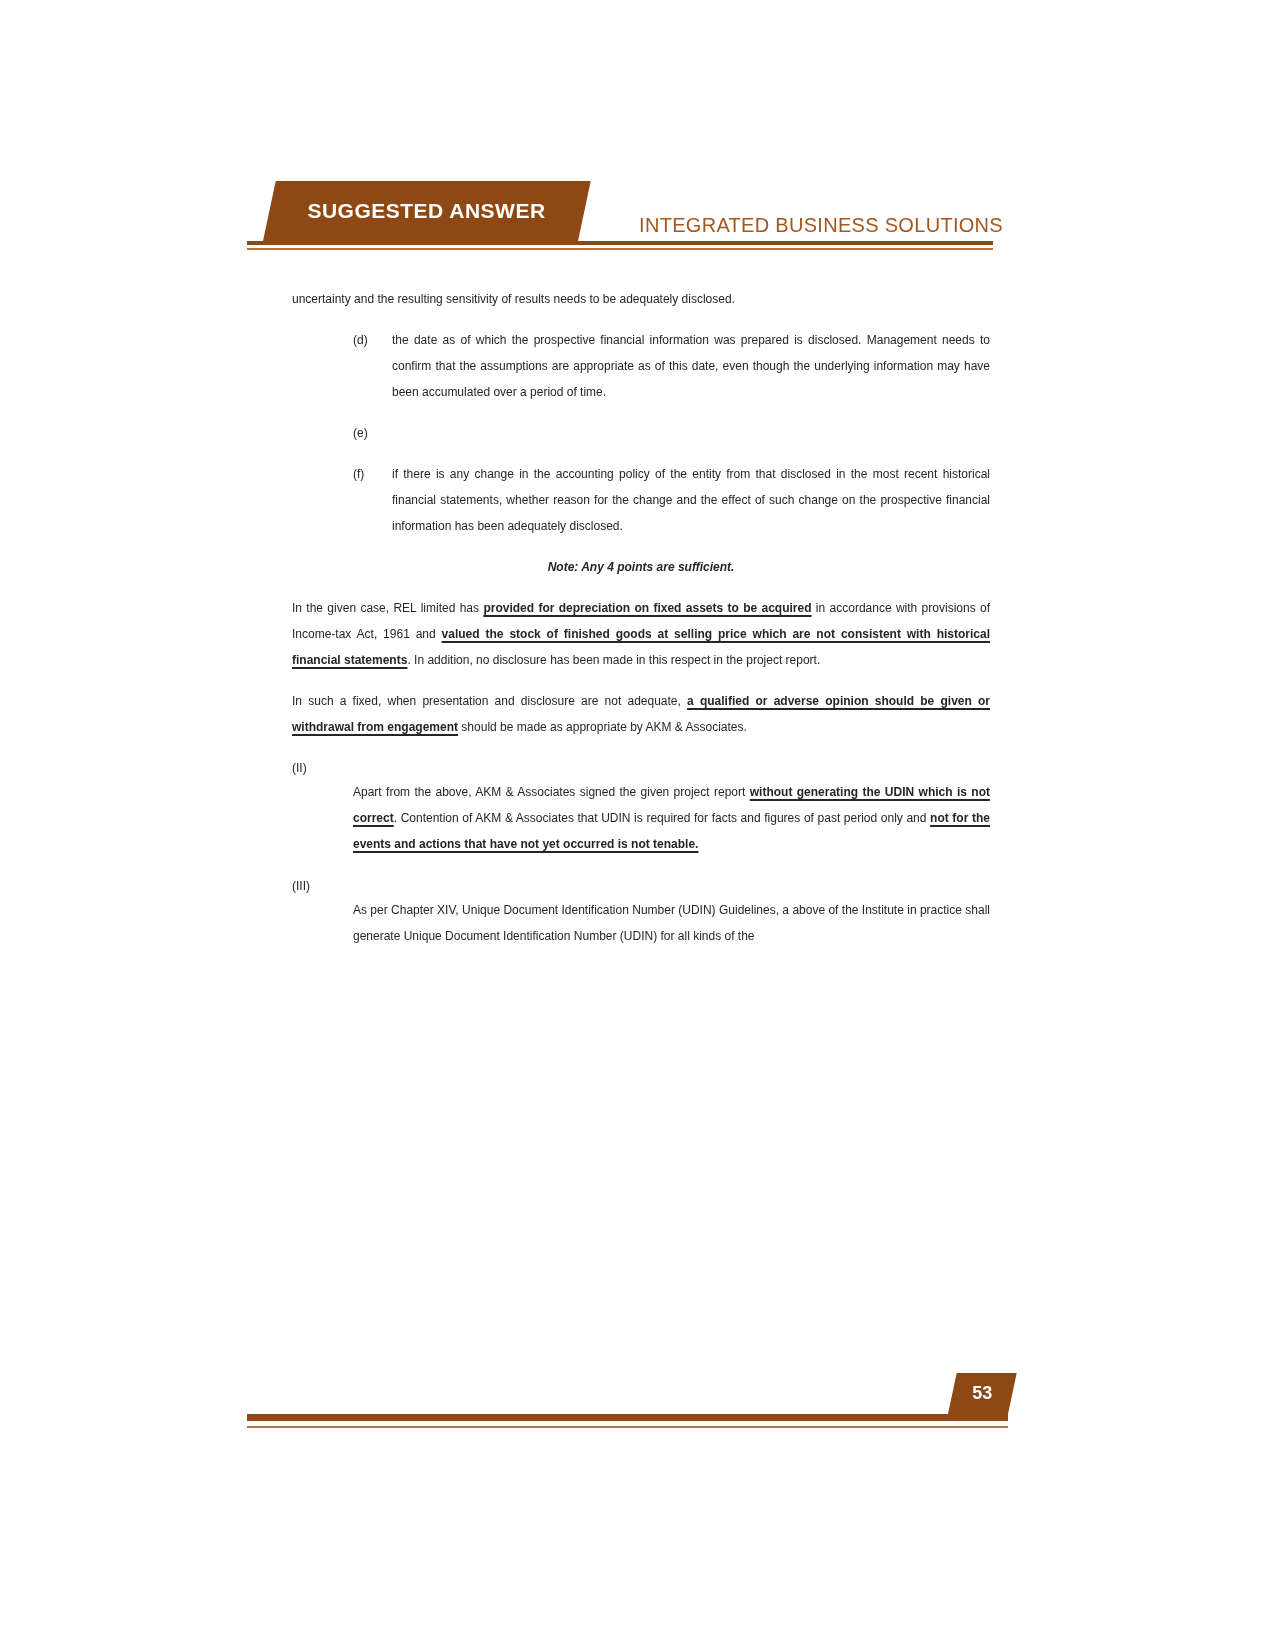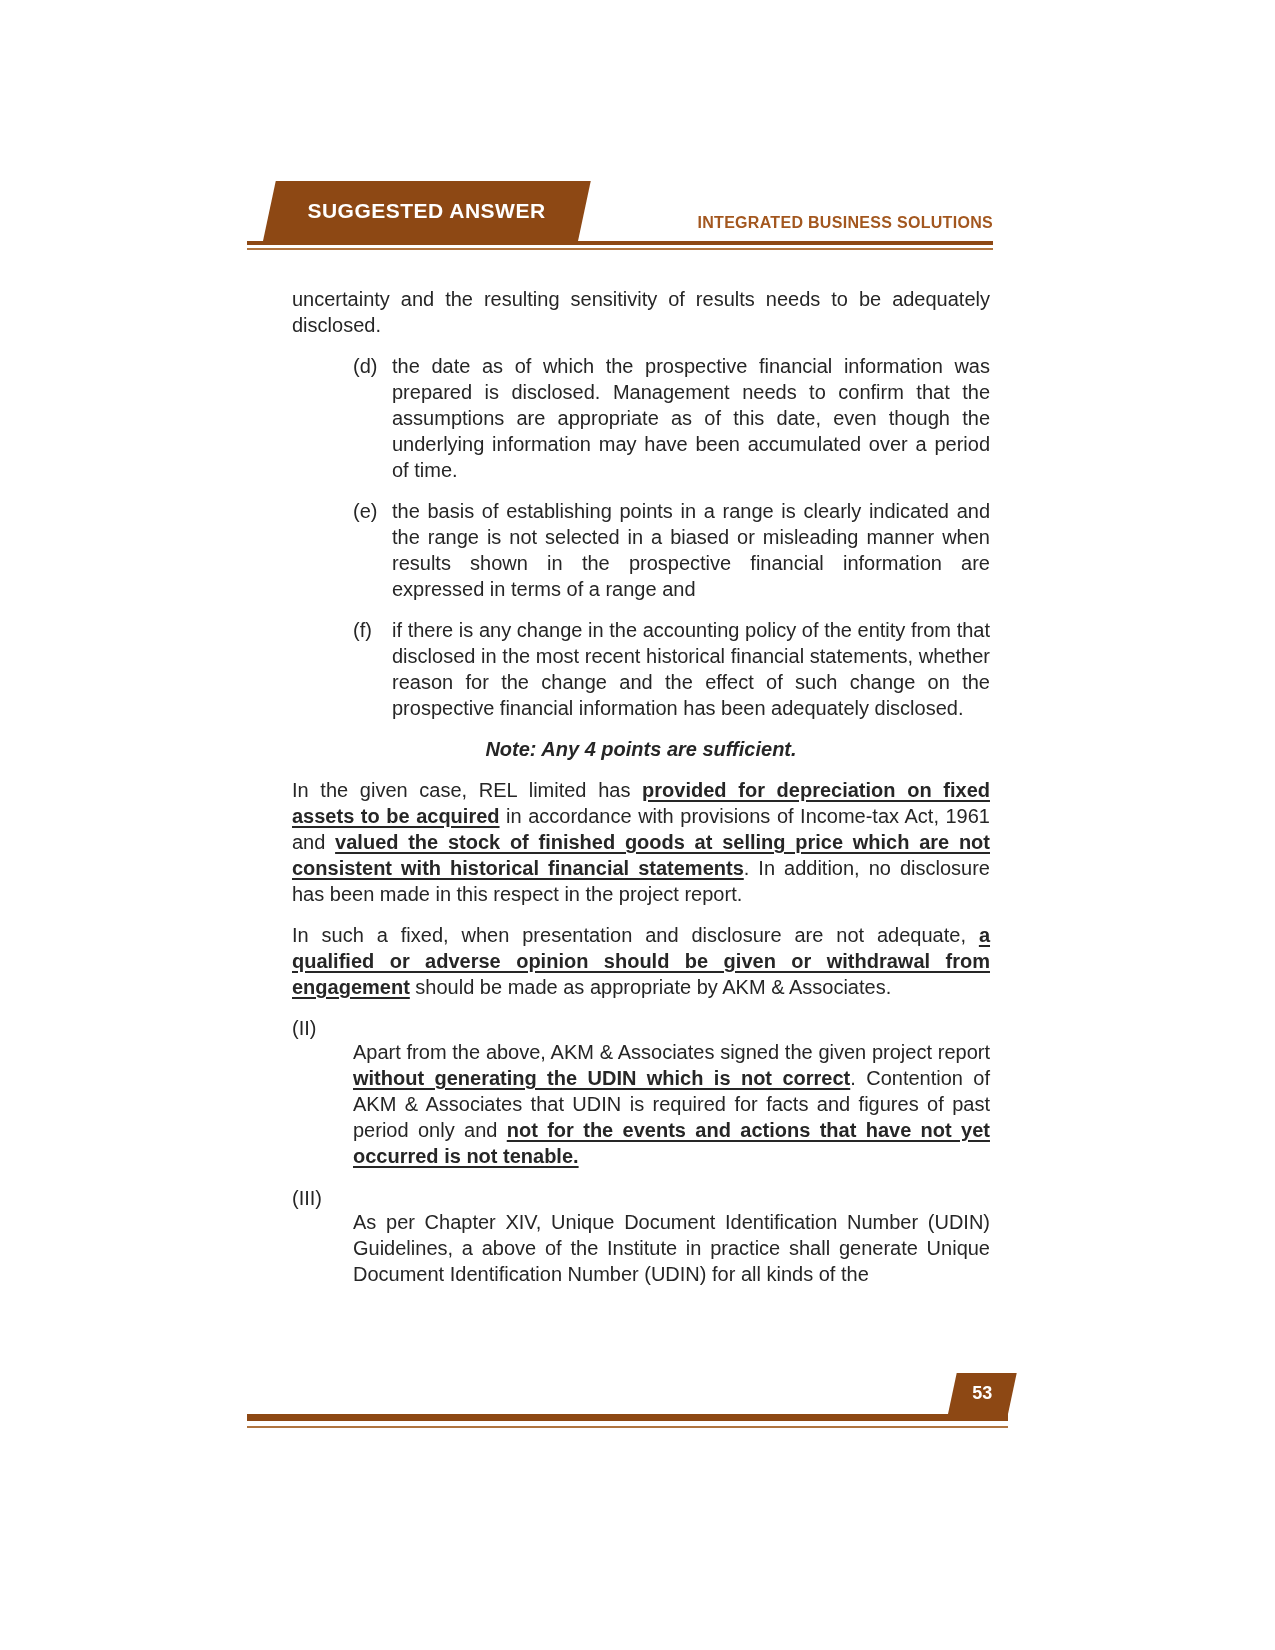--- a/index.html
+++ b/index.html
@@ -15,29 +15,29 @@
   .banner{
     position:absolute; left:263px; top:181px; width:315px; height:60px;
     background:var(--banner); transform:skewX(-12deg); transform-origin:0 100%;
     display:flex; align-items:center; justify-content:center;
   }
   .banner-label{
     transform:skewX(12deg); color:var(--banner_text); font-weight:700;
     font-size:21px; letter-spacing:.5px; white-space:nowrap;
   }
   .doc-title{
-    position:absolute; top:214px; right:282px; color:var(--title_text);
-    font-weight:700; font-size:16px; letter-spacing:.3px; white-space:nowrap;
+    position:absolute; top:214px; right:272px; color:var(--title_text);
+    font-weight:400; font-size:20px; letter-spacing:.3px; white-space:nowrap;
   }
   .hdr-rule-thick{position:absolute; left:247px; top:241px; width:746px; height:4px; background:var(--rule);}
   .hdr-rule-thin {position:absolute; left:247px; top:248px; width:746px; height:2px; background:var(--rule_thin);}
   
   .content{
     position:absolute; left:292px; top:286px; width:698px;
-    font-size:20px; line-height:26px; text-align:justify;
+    font-size:12px; line-height:26px; text-align:justify;
   }
   .content p{margin:0 0 15px 0;}
   .cont-para{margin-left:100px;}
   .plain-para{margin-left:59px;}
   .list-item{display:flex; margin:0 0 15px 0;}
   .list-item .marker{flex:0 0 100px; box-sizing:border-box; padding-left:61px; text-align:left;}
   .list-item .item-text{flex:1 1 auto; text-align:justify;}
   .roman-item{display:flex; margin:0 0 16px 0;}
   .roman-item .marker{flex:0 0 61px; box-sizing:border-box; padding-right:10px; text-align:left;}
   .roman-item .item-text{flex:1 1 auto; text-align:justify;margin-top:24px;}
@@ -69,21 +69,20 @@
 
     <p class="cont-para">uncertainty and the resulting sensitivity of results needs to be adequately disclosed.</p>
 
     <div class="list-item">
       <span class="marker">(d)</span>
       <span class="item-text"><span>the date as of which the prospective financial information was prepared is disclosed. Management needs to confirm that the assumptions are appropriate as of this date, even though the underlying information may have been accumulated over a period of time.</span></span>
     </div>
 
     <div class="list-item">
       <span class="marker">(e)</span>
-      <span class="item-text"><span>the basis of establishing points in a range is clearly indicated and the range is not selected in a biased or misleading manner when results shown in the prospective financial information are expressed in terms of a range and</span></span>
     </div>
 
     <div class="list-item">
       <span class="marker">(f)</span>
       <span class="item-text"><span>if there is any change in the accounting policy of the entity from that disclosed in the most recent historical financial statements, whether reason for the change and the effect of such change on the prospective financial information has been adequately disclosed.</span></span>
     </div>
 
     <p class="note">Note: Any 4 points are sufficient.</p>
 
     <p class="plain-para"><span>In the given case, REL limited has </span><span class="seg-bu">provided for depreciation on fixed assets to be acquired</span><span> in accordance with provisions of Income-tax Act, 1961 and </span><span class="seg-bu">valued the stock of finished goods at selling price which are not consistent with historical financial statements</span><span>. In addition, no disclosure has been made in this respect in the project report.</span></p>

